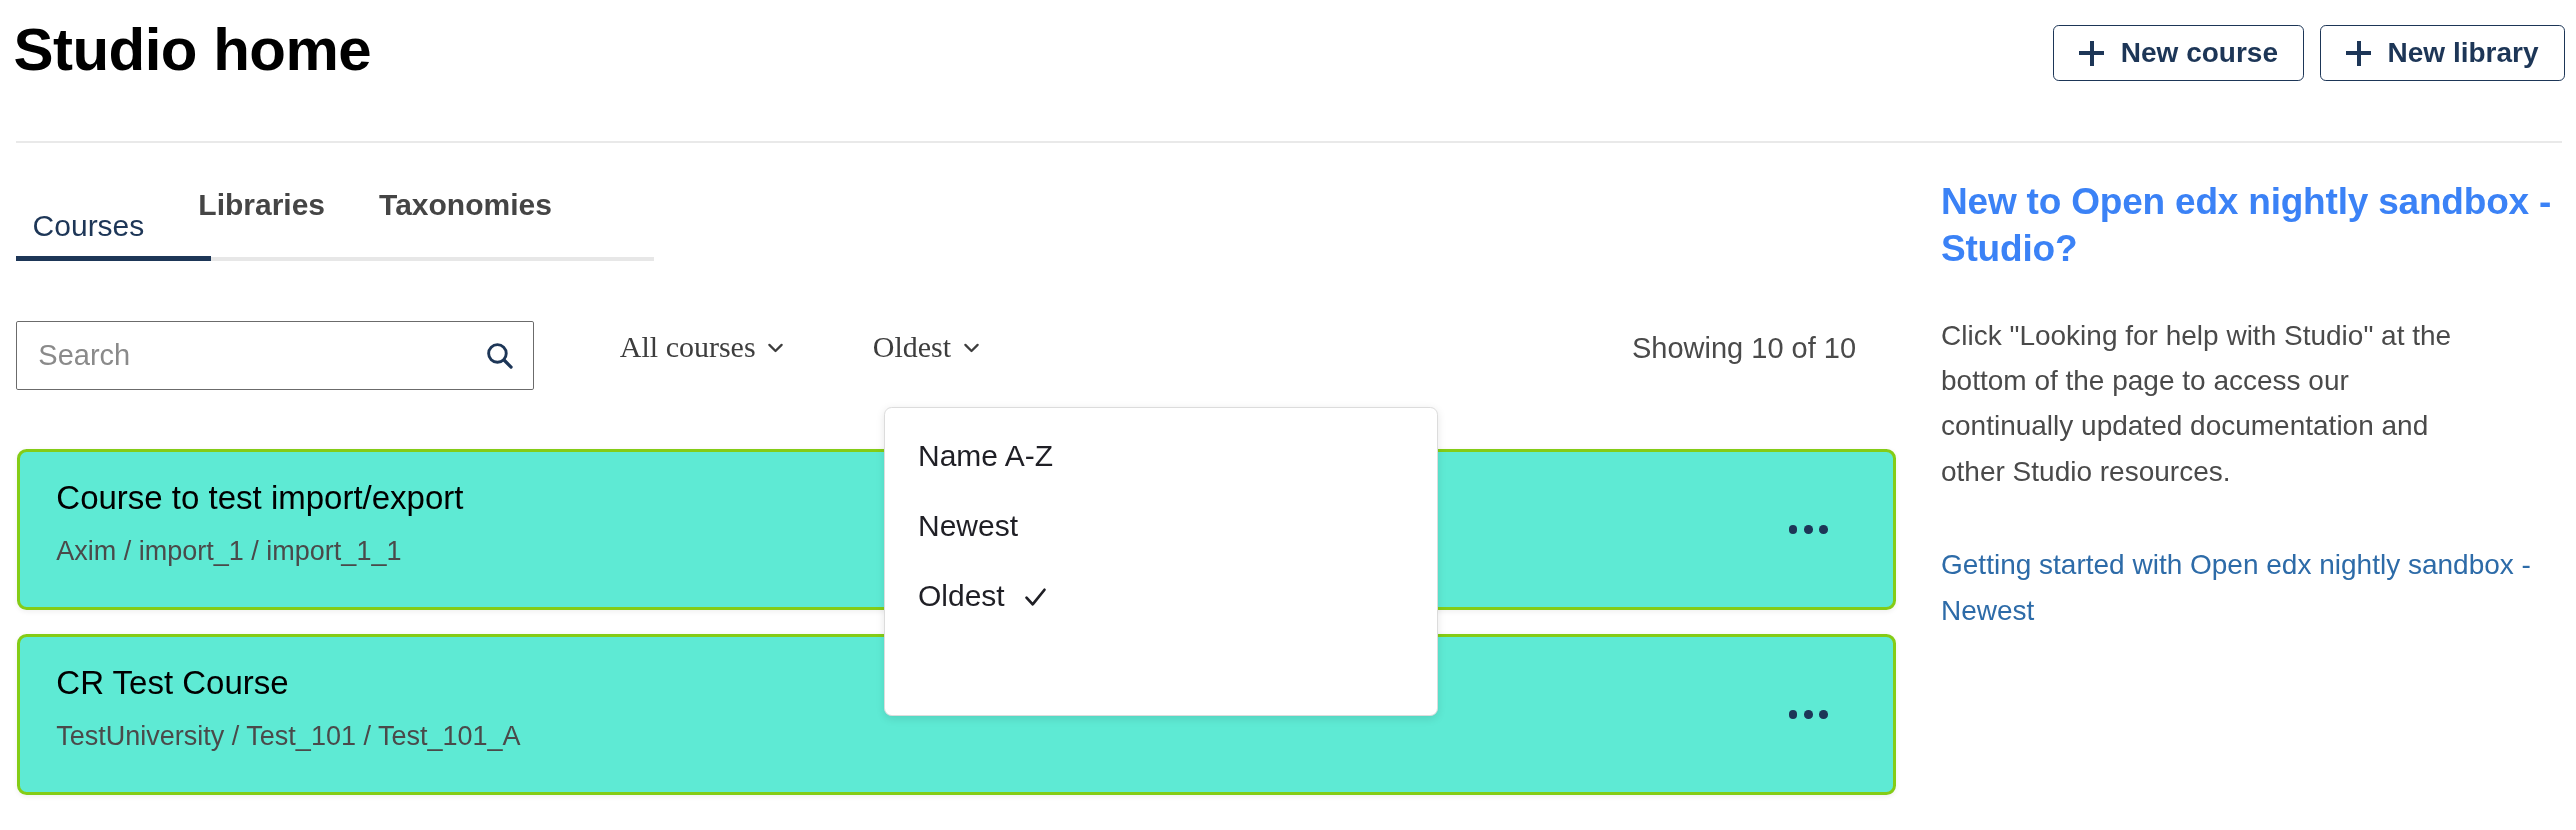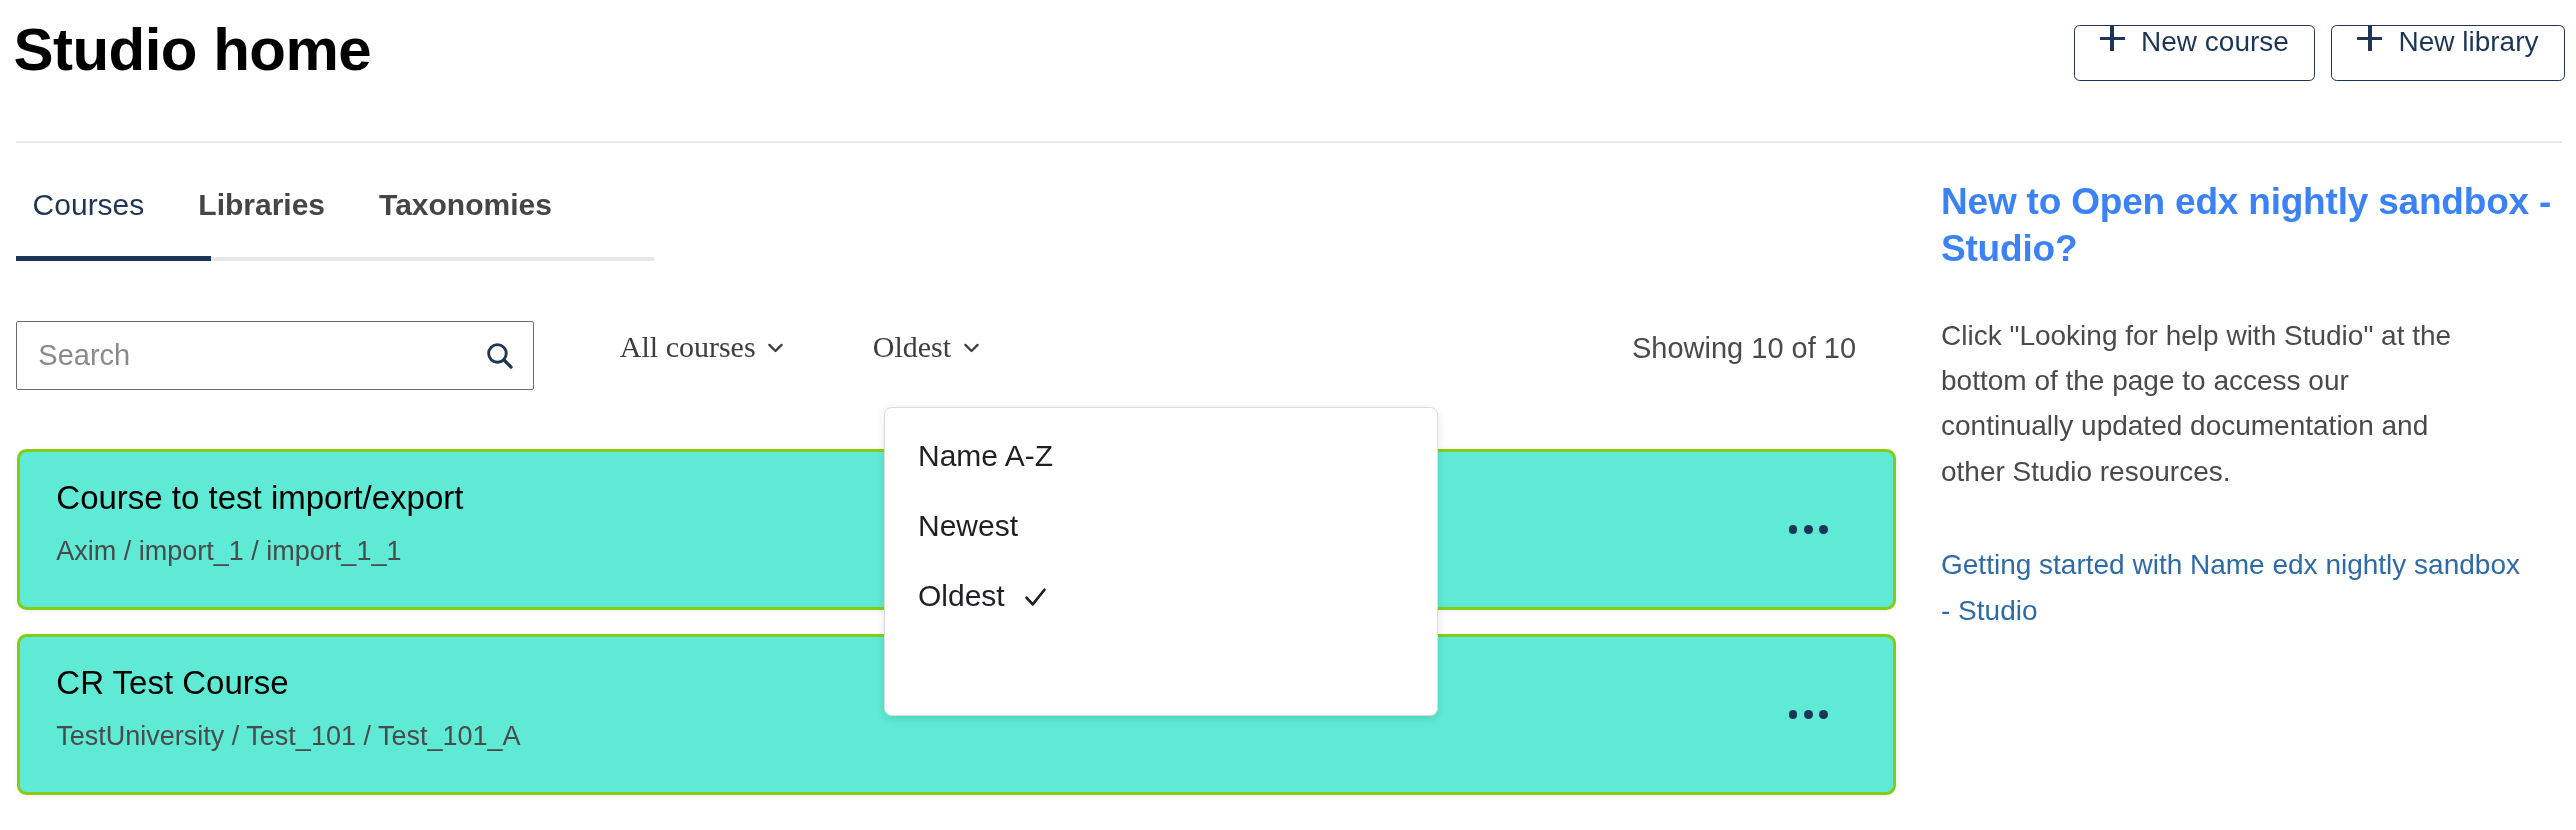--- a/index.html
+++ b/index.html
@@ -47,23 +47,23 @@
   .hdr-btn {
     box-sizing: border-box;
     height: 56px;
     padding: 0 25px;
     border: 1.9px solid #1d3657;
     border-radius: 5.8px;
     background: #ffffff;
     color: #1d3657;
     font-family: "Liberation Sans", sans-serif;
     font-size: 28px;
-    font-weight: 400;
-    display: flex;
-    align-items: flex-start;
+    font-weight: 700;
+    display: flex;
+    align-items: center;
     gap: 16.3px;
     cursor: pointer;
     white-space: nowrap;
   }
   .plus-icon {
     display: inline-block;
     position: relative;
     width: 25px;
     height: 25px;
     flex: 0 0 auto;
@@ -112,20 +112,21 @@
     font-weight: 700;
     color: #454545;
     padding: 5.8px 27px 25px 27px;
     cursor: pointer;
     white-space: nowrap;
   }
   .tab:first-child { padding-left: 16.3px; }
   .tab.active {
     color: #1d3657;
     font-weight: 400;
+    margin-top: 21px;
   }
   #tabs-baseline {
     position: absolute;
     left: 16.3px;
     top: 257px;
     width: 638px;
     height: 3.8px;
     background: #e7e7e7;
   }
   #tab-indicator {
@@ -424,15 +425,15 @@
     <span>Oldest</span>
     <svg class="check" viewBox="0 0 24 24">
       <polyline points="4,13 9.5,19 20,6" fill="none" stroke="#1f1f25" stroke-width="2.4" stroke-linecap="round" stroke-linejoin="round"></polyline>
     </svg>
   </div>
 </div>
 
 <div id="sidebar">
   <h2 id="sidebar-heading">New to Open edx nightly sandbox - Studio?</h2>
   <p id="sidebar-body">Click "Looking for help with Studio" at the bottom of the page to access our continually updated documentation and other Studio resources.</p>
-  <a id="sidebar-link">Getting started with Name edx nightly sandbox - Studio</a>
+  <a id="sidebar-link">Getting started with Open edx nightly sandbox - Newest</a>
 </div>
 
 
 </body></html>

